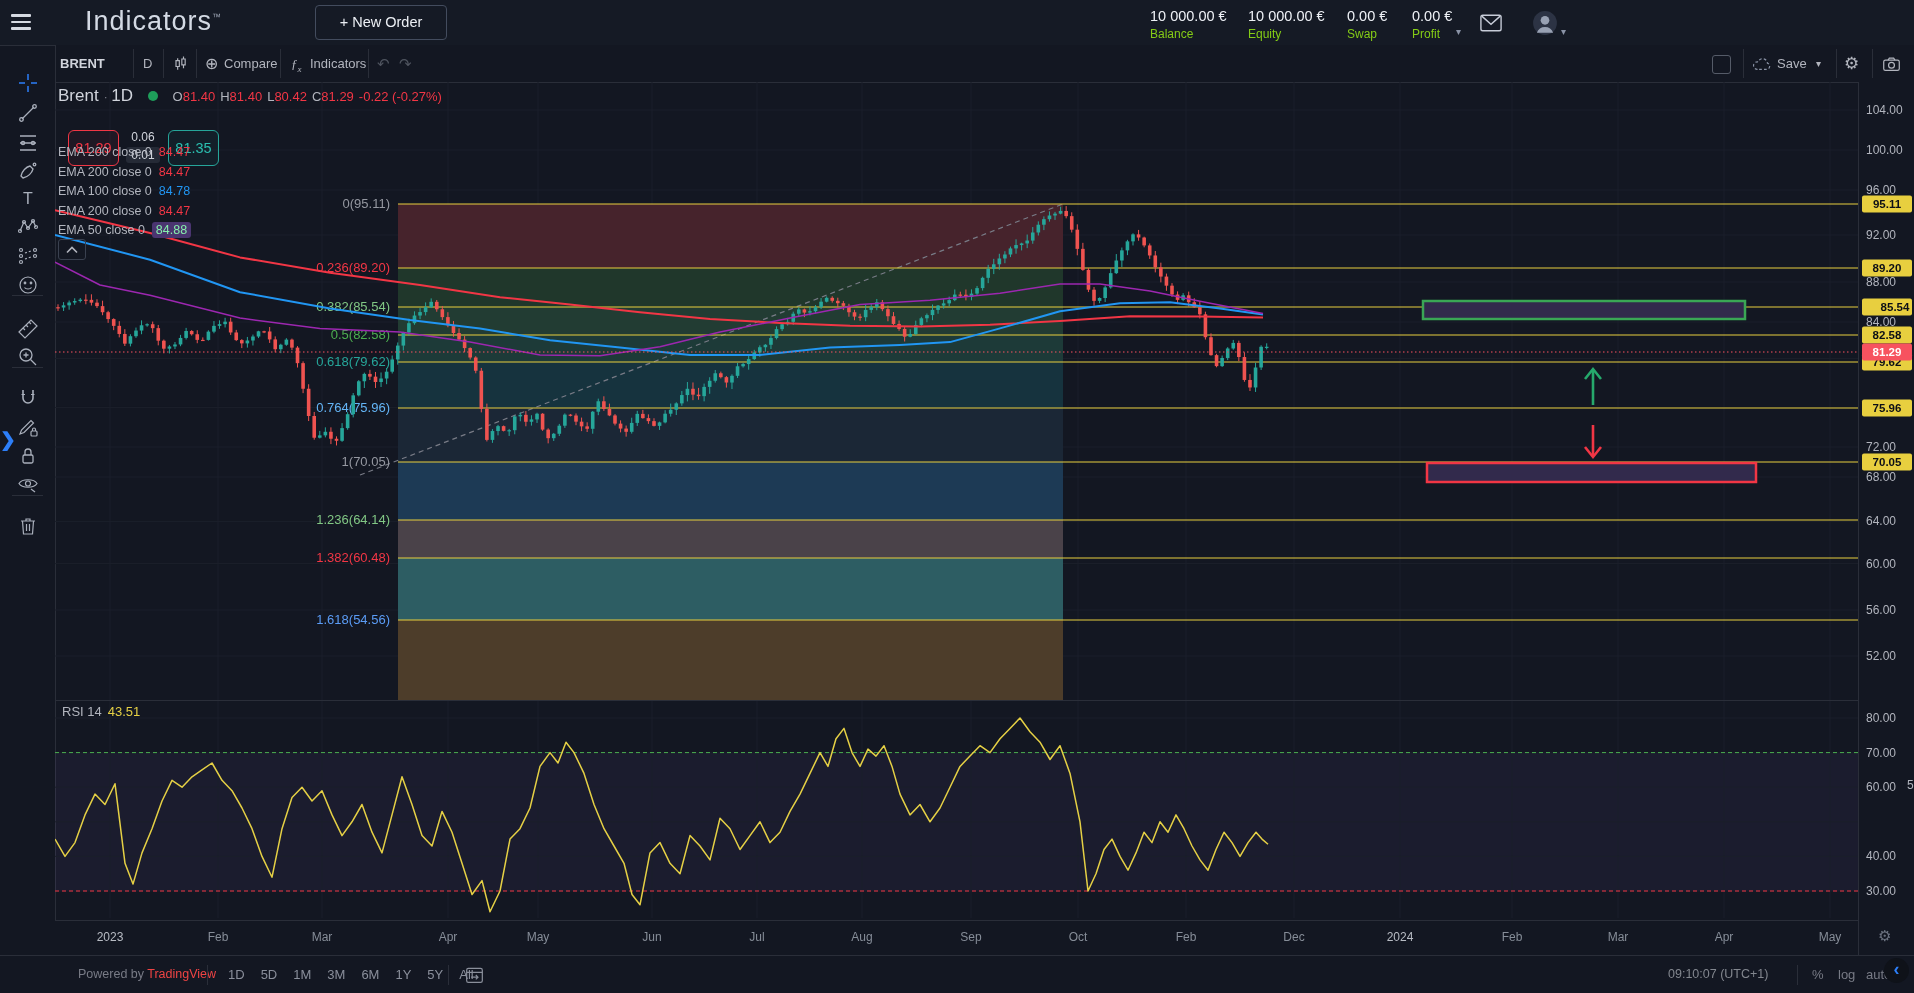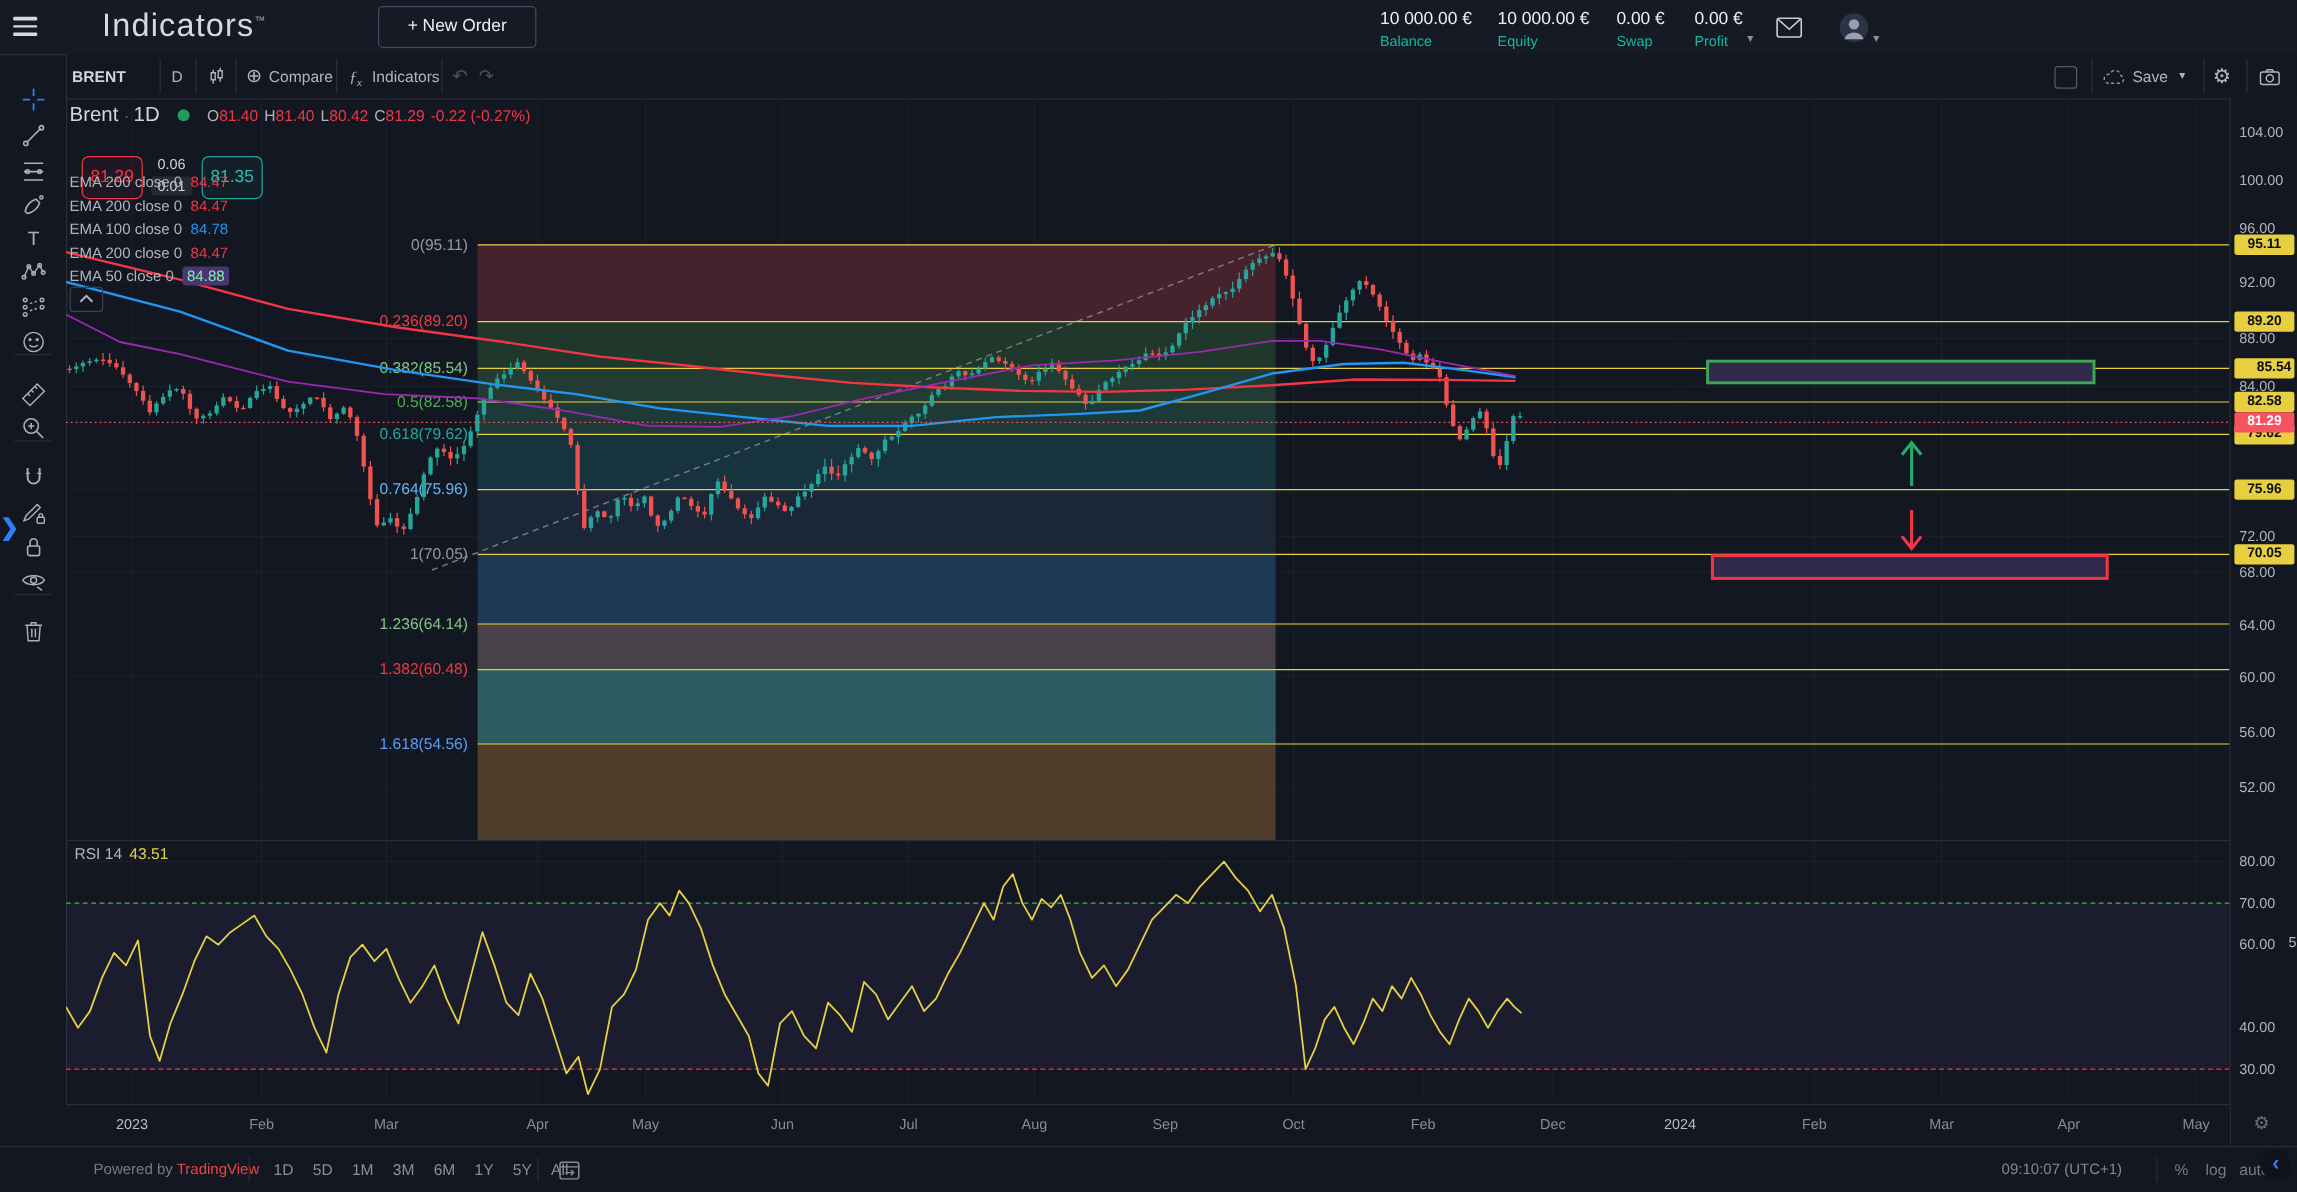--- a/index.html
+++ b/index.html
@@ -8,21 +8,21 @@
   
   #topbar{position:absolute;left:0;top:0;width:1914px;height:45px;background:#151a25;}
   #burger{position:absolute;left:11px;top:14px;width:20px;height:16px;cursor:pointer;}
   #burger div{height:2.5px;background:#d6dae2;margin-bottom:4px;border-radius:1px;}
   #logo{position:absolute;left:85px;top:6px;font-size:27px;font-weight:300;letter-spacing:1px;color:#d4dae4;}
   #logo sup{font-size:9px;color:#9aa2b1;}
   #new-order{position:absolute;left:315px;top:5px;width:130px;height:33px;border:1px solid #434c5e;
     border-radius:4px;color:#edf0f5;font-size:14.5px;text-align:center;line-height:33px;background:transparent;cursor:pointer;}
   .stat{position:absolute;top:8px;}
   .stat .v{font-size:14.5px;color:#eef1f6;}
-  .stat .l{font-size:12px;color:#14b8a6;margin-top:3px;}
+  .stat .l{font-size:12px;color:#84cc16;margin-top:3px;}
   .caret{color:#8a93a6;font-size:10px;}
   
   #toolbar{position:absolute;left:55px;top:45px;width:1859px;height:37px;background:#131722;border-bottom:1px solid #2a2e39;}
   .tsep{position:absolute;top:4px;width:1px;height:29px;background:#2a2e39;}
   .titem{position:absolute;top:0;height:37px;line-height:37px;color:#b2b5be;font-size:13px;cursor:pointer;}
   
   #left-tools{position:absolute;left:0;top:45px;width:55px;height:910px;background:#131722;border-right:1px solid #2a2e39;border-top:1px solid #2a2e39;}
   .ldiv{position:absolute;left:12px;width:31px;height:1px;background:#2a2e39;}
   .licon{position:absolute;left:16px;width:24px;height:24px;cursor:pointer;}
   

